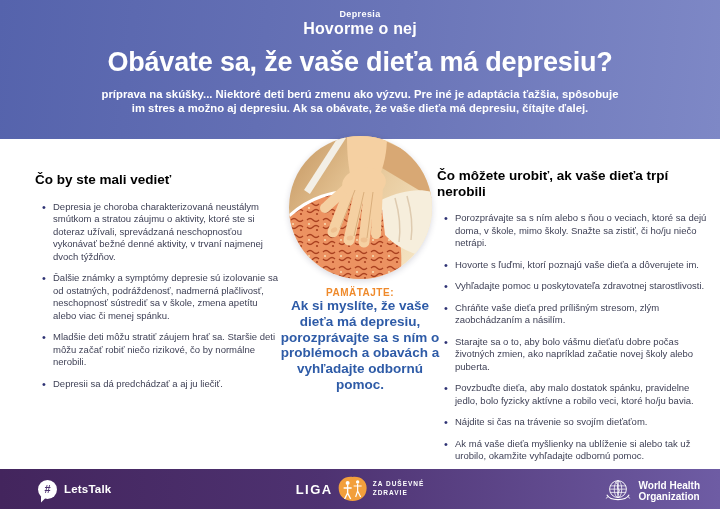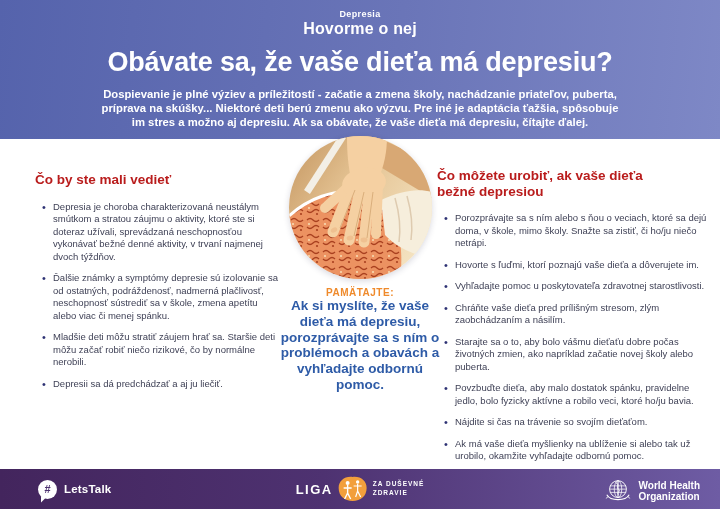--- a/index.html
+++ b/index.html
@@ -7,21 +7,21 @@
           font-family:"Liberation Sans",sans-serif;}
   
   .hdr{position:absolute;top:0;left:0;width:720px;height:139px;color:#fff;text-align:center;
        background:linear-gradient(96deg,#5563ac 0%,#6a75b8 55%,#7e88c6 100%);}
   .kicker{padding-top:9px;font-size:9px;font-weight:bold;letter-spacing:.4px;}
   .campaign{font-size:16px;font-weight:bold;margin-top:1px;letter-spacing:.2px;}
   .title{margin:9px 0 0;font-size:27px;font-weight:bold;letter-spacing:-.2px;}
   .intro{margin:9px auto 0;width:650px;font-size:11.3px;font-weight:bold;line-height:1.24;}
   
   .col{position:absolute;}
-  .col-h{margin:0 0 13px;font-size:13.5px;font-weight:bold;color:#b91c1c;line-height:1.15;}
+  .col-h{margin:0 0 13px;font-size:13.5px;font-weight:bold;color:#000000;line-height:1.15;}
   .col-left{left:35px;top:172px;width:250px;}
   .col-right{left:437px;top:168px;width:278px;}
   .col-right .col-h{width:238px;}
   .blts{list-style:none;margin:7px;padding:0;font-size:9.5px;color:#3f4156;line-height:1.32;}
   .blts li{position:relative;padding-left:11px;margin-bottom:9px;}
   .blts li::before{content:"\2022";position:absolute;left:0;top:-1px;color:#2d3173;font-size:11px;}
   
   .fig{position:absolute;left:289px;top:136px;width:143px;height:143px;border-radius:50%;
        overflow:hidden;box-shadow:0 2px 6px rgba(40,40,80,.18);}
   .fig svg{display:block;}
@@ -48,21 +48,20 @@
 </head>
 <body>
 
 <div class="poster">
 
   <div class="hdr">
     <div class="kicker">Depresia</div>
     <div class="campaign">Hovorme o nej</div>
     <h1 class="title">Obávate sa, že vaše dieťa má depresiu?</h1>
     <div class="intro">
-      <div>Dospievanie je plné výziev a príležitostí - začatie a zmena školy, nachádzanie priateľov, puberta,</div>
       <div>príprava na skúšky... Niektoré deti berú zmenu ako výzvu. Pre iné je adaptácia ťažšia, spôsobuje</div>
       <div>im stres a možno aj depresiu. Ak sa obávate, že vaše dieťa má depresiu, čítajte ďalej.</div>
     </div>
   </div>
 
   <div class="col col-left">
     <h2 class="col-h">Čo by ste mali vedieť</h2>
     <ul class="blts">
       <li>Depresia je choroba charakterizovaná neustálym smútkom a stratou záujmu o aktivity, ktoré ste si doteraz užívali, sprevádzaná neschopnosťou vykonávať bežné denné aktivity, v trvaní najmenej dvoch týždňov.</li>
       <li>Ďalšie známky a symptómy depresie sú izolovanie sa od ostatných, podráždenosť, nadmerná plačlivosť, neschopnosť sústrediť sa v škole, zmena apetítu alebo viac či menej spánku.</li>
@@ -110,21 +109,21 @@
       <ellipse cx="75" cy="104" rx="3.4" ry="2.4" fill="#efc090"></ellipse>
     </svg>
   </div>
 
   <div class="remember">
     <div class="remember-label">PAMÄTAJTE:</div>
     <div class="remember-text">Ak si myslíte, že vaše dieťa má depresiu, porozprávajte sa s ním o problémoch a obavách a vyhľadajte odbornú pomoc.</div>
   </div>
 
   <div class="col col-right">
-    <h2 class="col-h">Čo môžete urobiť, ak vaše dieťa bežné depresiou</h2>
+    <h2 class="col-h">Čo môžete urobiť, ak vaše dieťa trpí nerobili</h2>
     <ul class="blts">
       <li>Porozprávajte sa s ním alebo s ňou o veciach, ktoré sa dejú doma, v škole, mimo školy. Snažte sa zistiť, či ho/ju niečo netrápi.</li>
       <li>Hovorte s ľuďmi, ktorí poznajú vaše dieťa a dôverujete im.</li>
       <li>Vyhľadajte pomoc u poskytovateľa zdravotnej starostlivosti.</li>
       <li>Chráňte vaše dieťa pred prílišným stresom, zlým zaobchádzaním a násilím.</li>
       <li>Starajte sa o to, aby bolo vášmu dieťaťu dobre počas životných zmien, ako napríklad začatie novej školy alebo puberta.</li>
       <li>Povzbuďte dieťa, aby malo dostatok spánku, pravidelne jedlo, bolo fyzicky aktívne a robilo veci, ktoré ho/ju bavia.</li>
       <li>Nájdite si čas na trávenie so svojím dieťaťom.</li>
       <li>Ak má vaše dieťa myšlienky na ublíženie si alebo tak už urobilo, okamžite vyhľadajte odbornú pomoc.</li>
     </ul>

